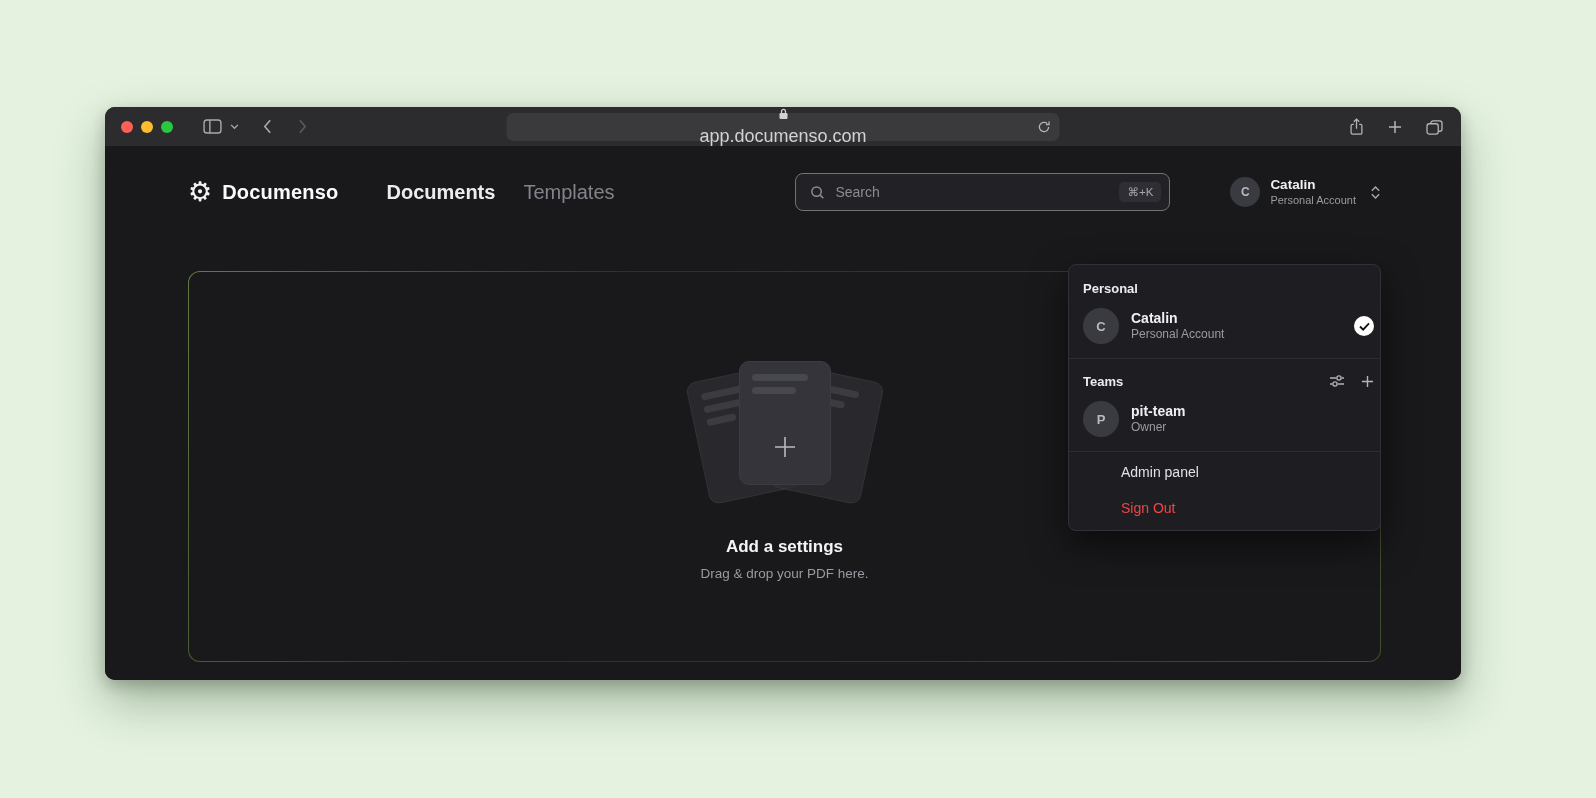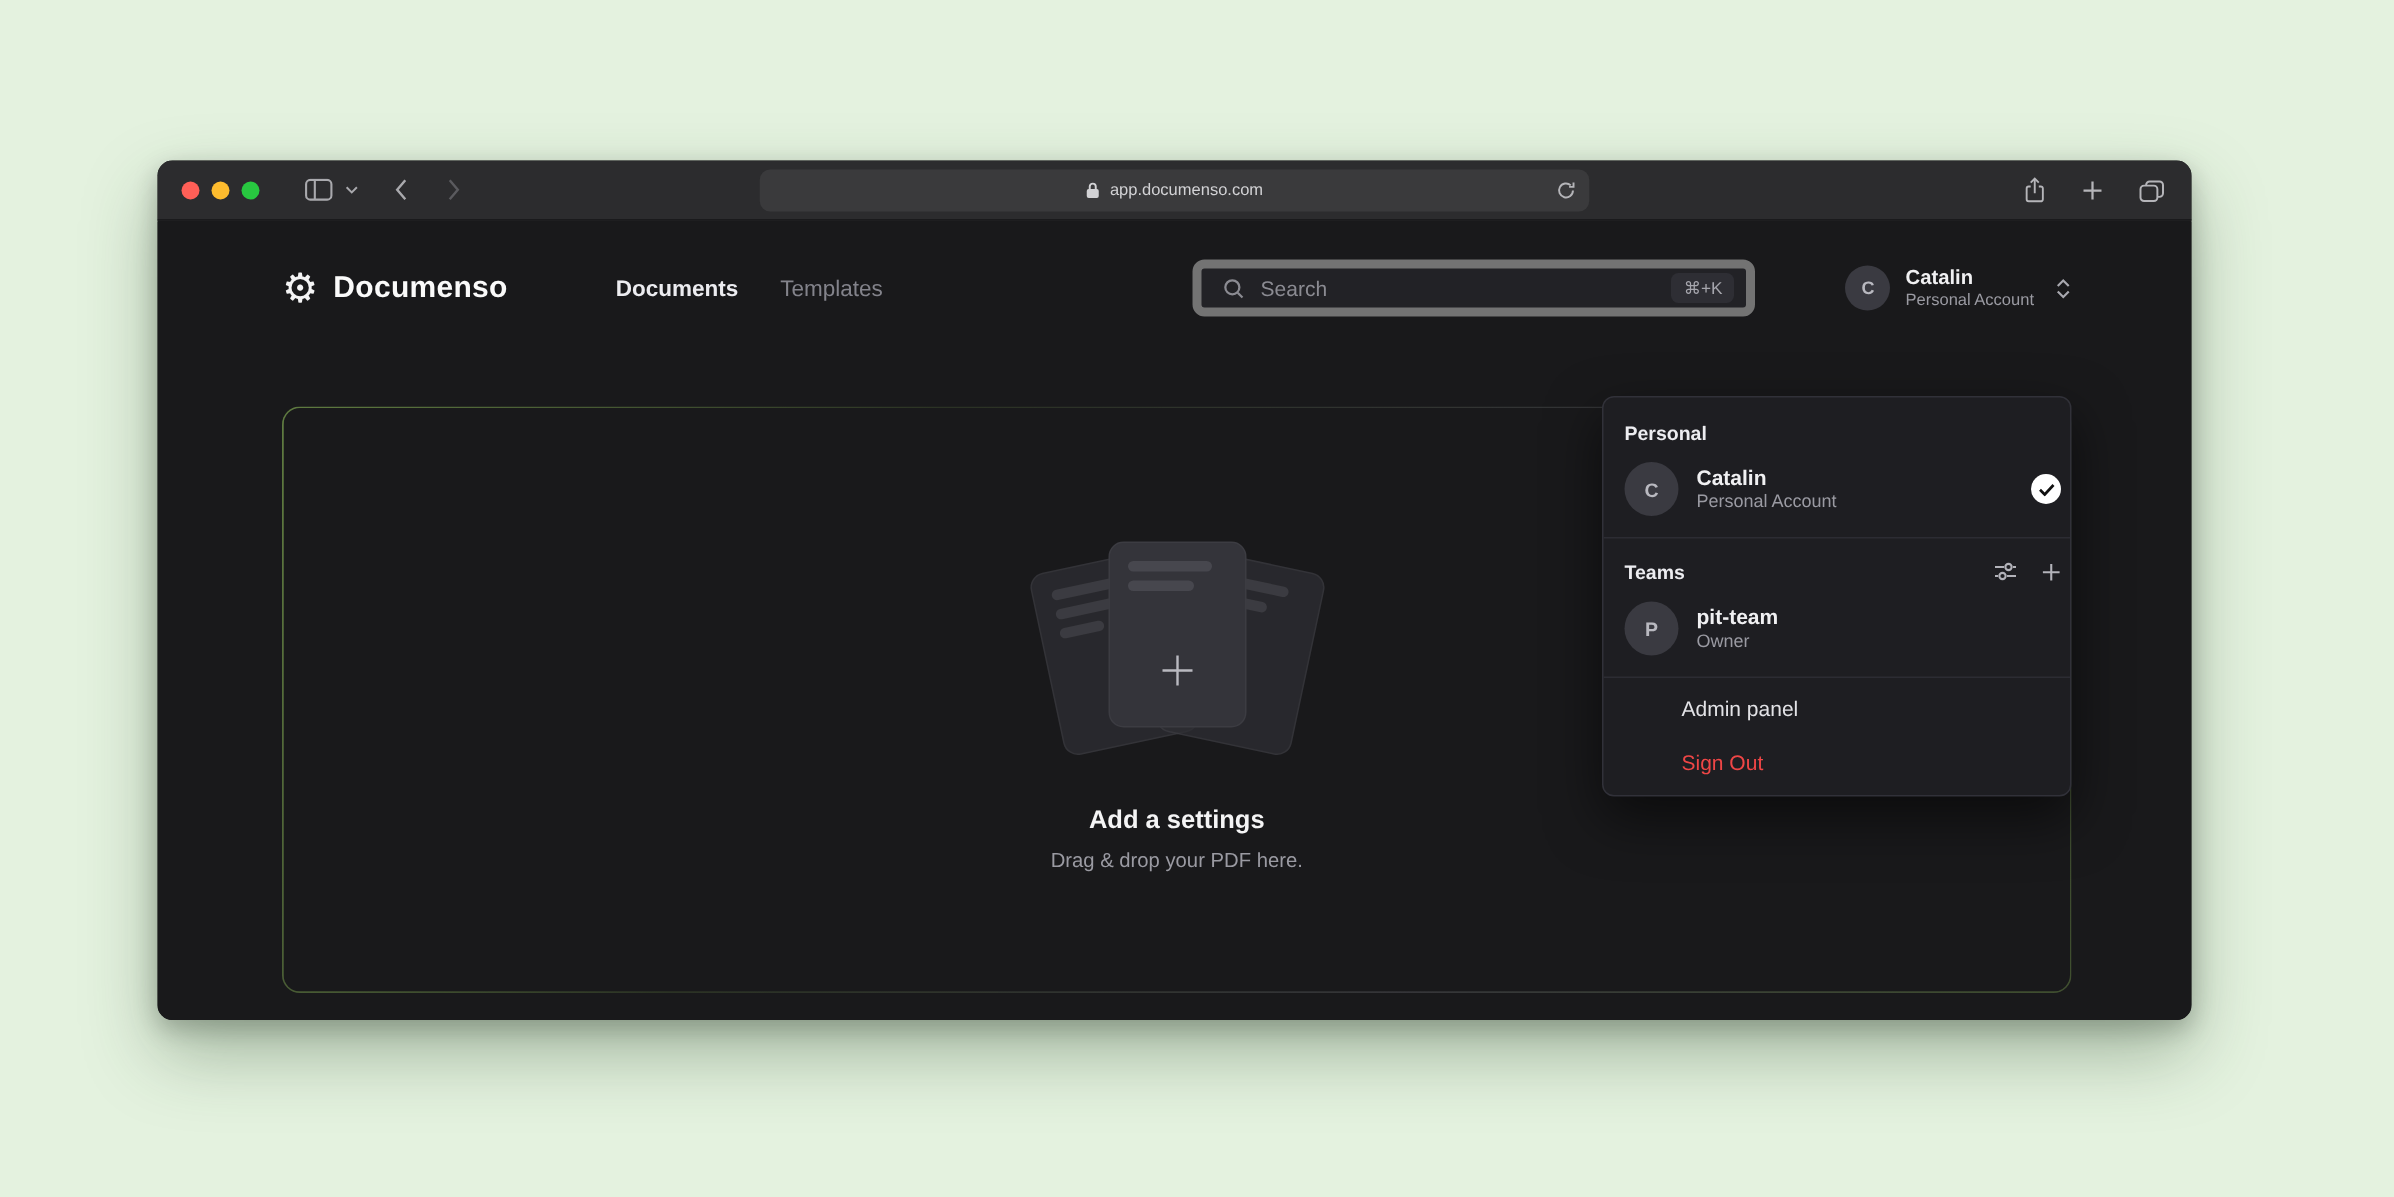--- a/index.html
+++ b/index.html
@@ -30,41 +30,41 @@
   .tb-icons { display: flex; align-items: center; color: #a9a9ad; }
   .tb-btn { display: flex; align-items: center; justify-content: center; cursor: pointer; }
   .sidebar-group { margin-left: 30px; display: flex; align-items: center; gap: 8px; }
   .nav-arrows { margin-left: 24px; display: flex; align-items: center; gap: 26px; }
   .fwd { color: #5a5a5e; }
 
   .urlbar {
     position: absolute; left: 50%; top: 6px; transform: translateX(-50%);
     width: 553px; height: 28px; background: #3a3a3c; border-radius: 7px;
     display: flex; align-items: center; justify-content: center;
-    color: #d2d2d5; font-size: 11px; gap: 6px;
+    color: #d2d2d5; font-size: 18px; gap: 6px; flex-direction: column;
   }
   .urlbar .reload { position: absolute; right: 9px; top: 50%; transform: translateY(-50%); color: #b5b5b9; }
   .tb-right { position: absolute; right: 18px; top: 0; height: 40px; display: flex; align-items: center; gap: 24px; color: #b5b5b9; }
 
   
   .content { position: absolute; top: 41px; left: 0; right: 0; bottom: 0; background: #19191b; }
 
   .app-header { position: absolute; left: 83px; right: 80px; top: 0; height: 88px; display: flex; align-items: center; }
   .brand { display: flex; align-items: center; gap: 10px; color: #fafafa; }
   .brand-logo { font-size: 27px; line-height: 1; color: #f4f4f5; }
   .brand-name { font-size: 20px; font-weight: 700; letter-spacing: .2px; }
 
-  .nav { margin-left: 72px; display: flex; gap: 28px; font-size: 15px; }
+  .nav { margin-left: 48px; display: flex; gap: 28px; font-size: 20px; }
   .nav-item { cursor: pointer; }
   .nav-item.active { color: #ececf0; font-weight: 600; }
   .nav-item.muted { color: #83838b; font-weight: 500; }
 
   .searchbox {
     margin-left: auto; width: 375px; height: 38px; display: flex; align-items: center;
-    gap: 10px; padding: 0 8px 0 14px; background: #222226; border: 6px solid #737373;
+    gap: 10px; padding: 0 8px 0 14px; background: #222226; border: 1px solid #737373;
     border-radius: 8px; color: #8b8b92;
   }
   .searchbox input {
     flex: 1; background: transparent; border: none; outline: none;
     color: #e4e4e7; font-size: 14px; font-family: "Liberation Sans", "DejaVu Sans", sans-serif;
   }
   .searchbox input::placeholder { color: #8b8b92; }
   .kbd {
     background: #2e2e34; border-radius: 5px; padding: 3px 8px; font-size: 11.5px;
     color: #a6a6ad; white-space: nowrap;

